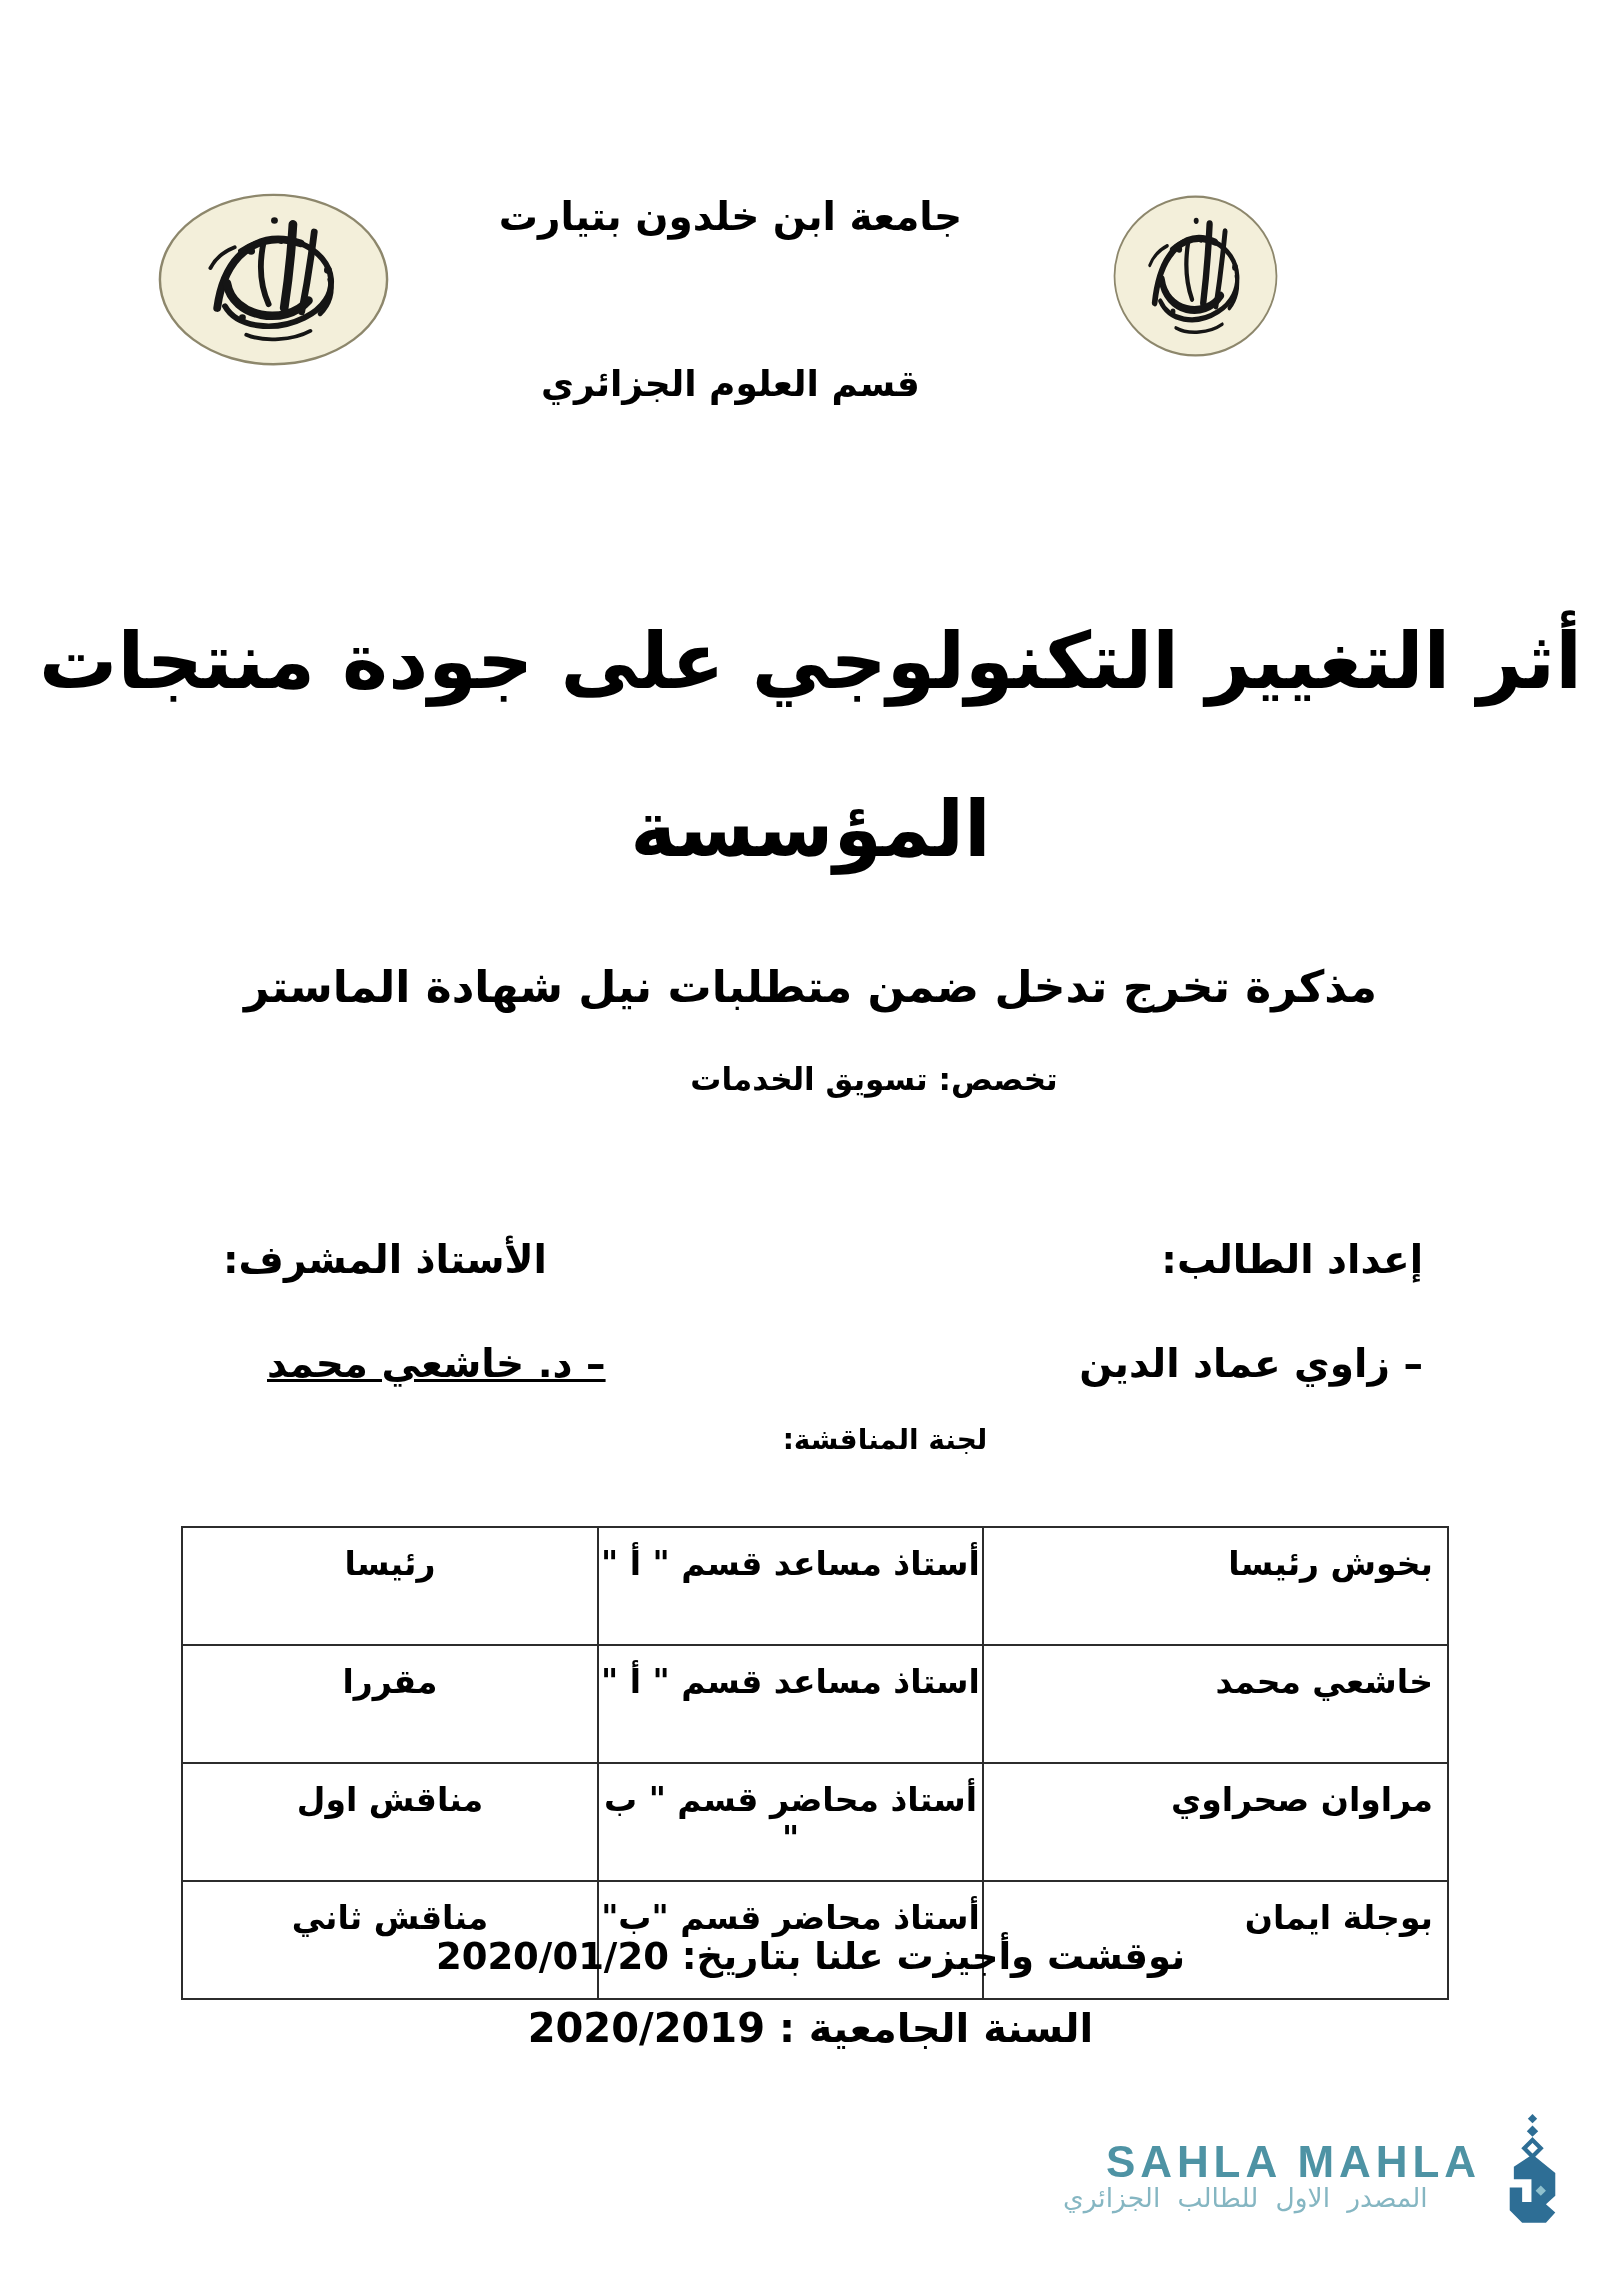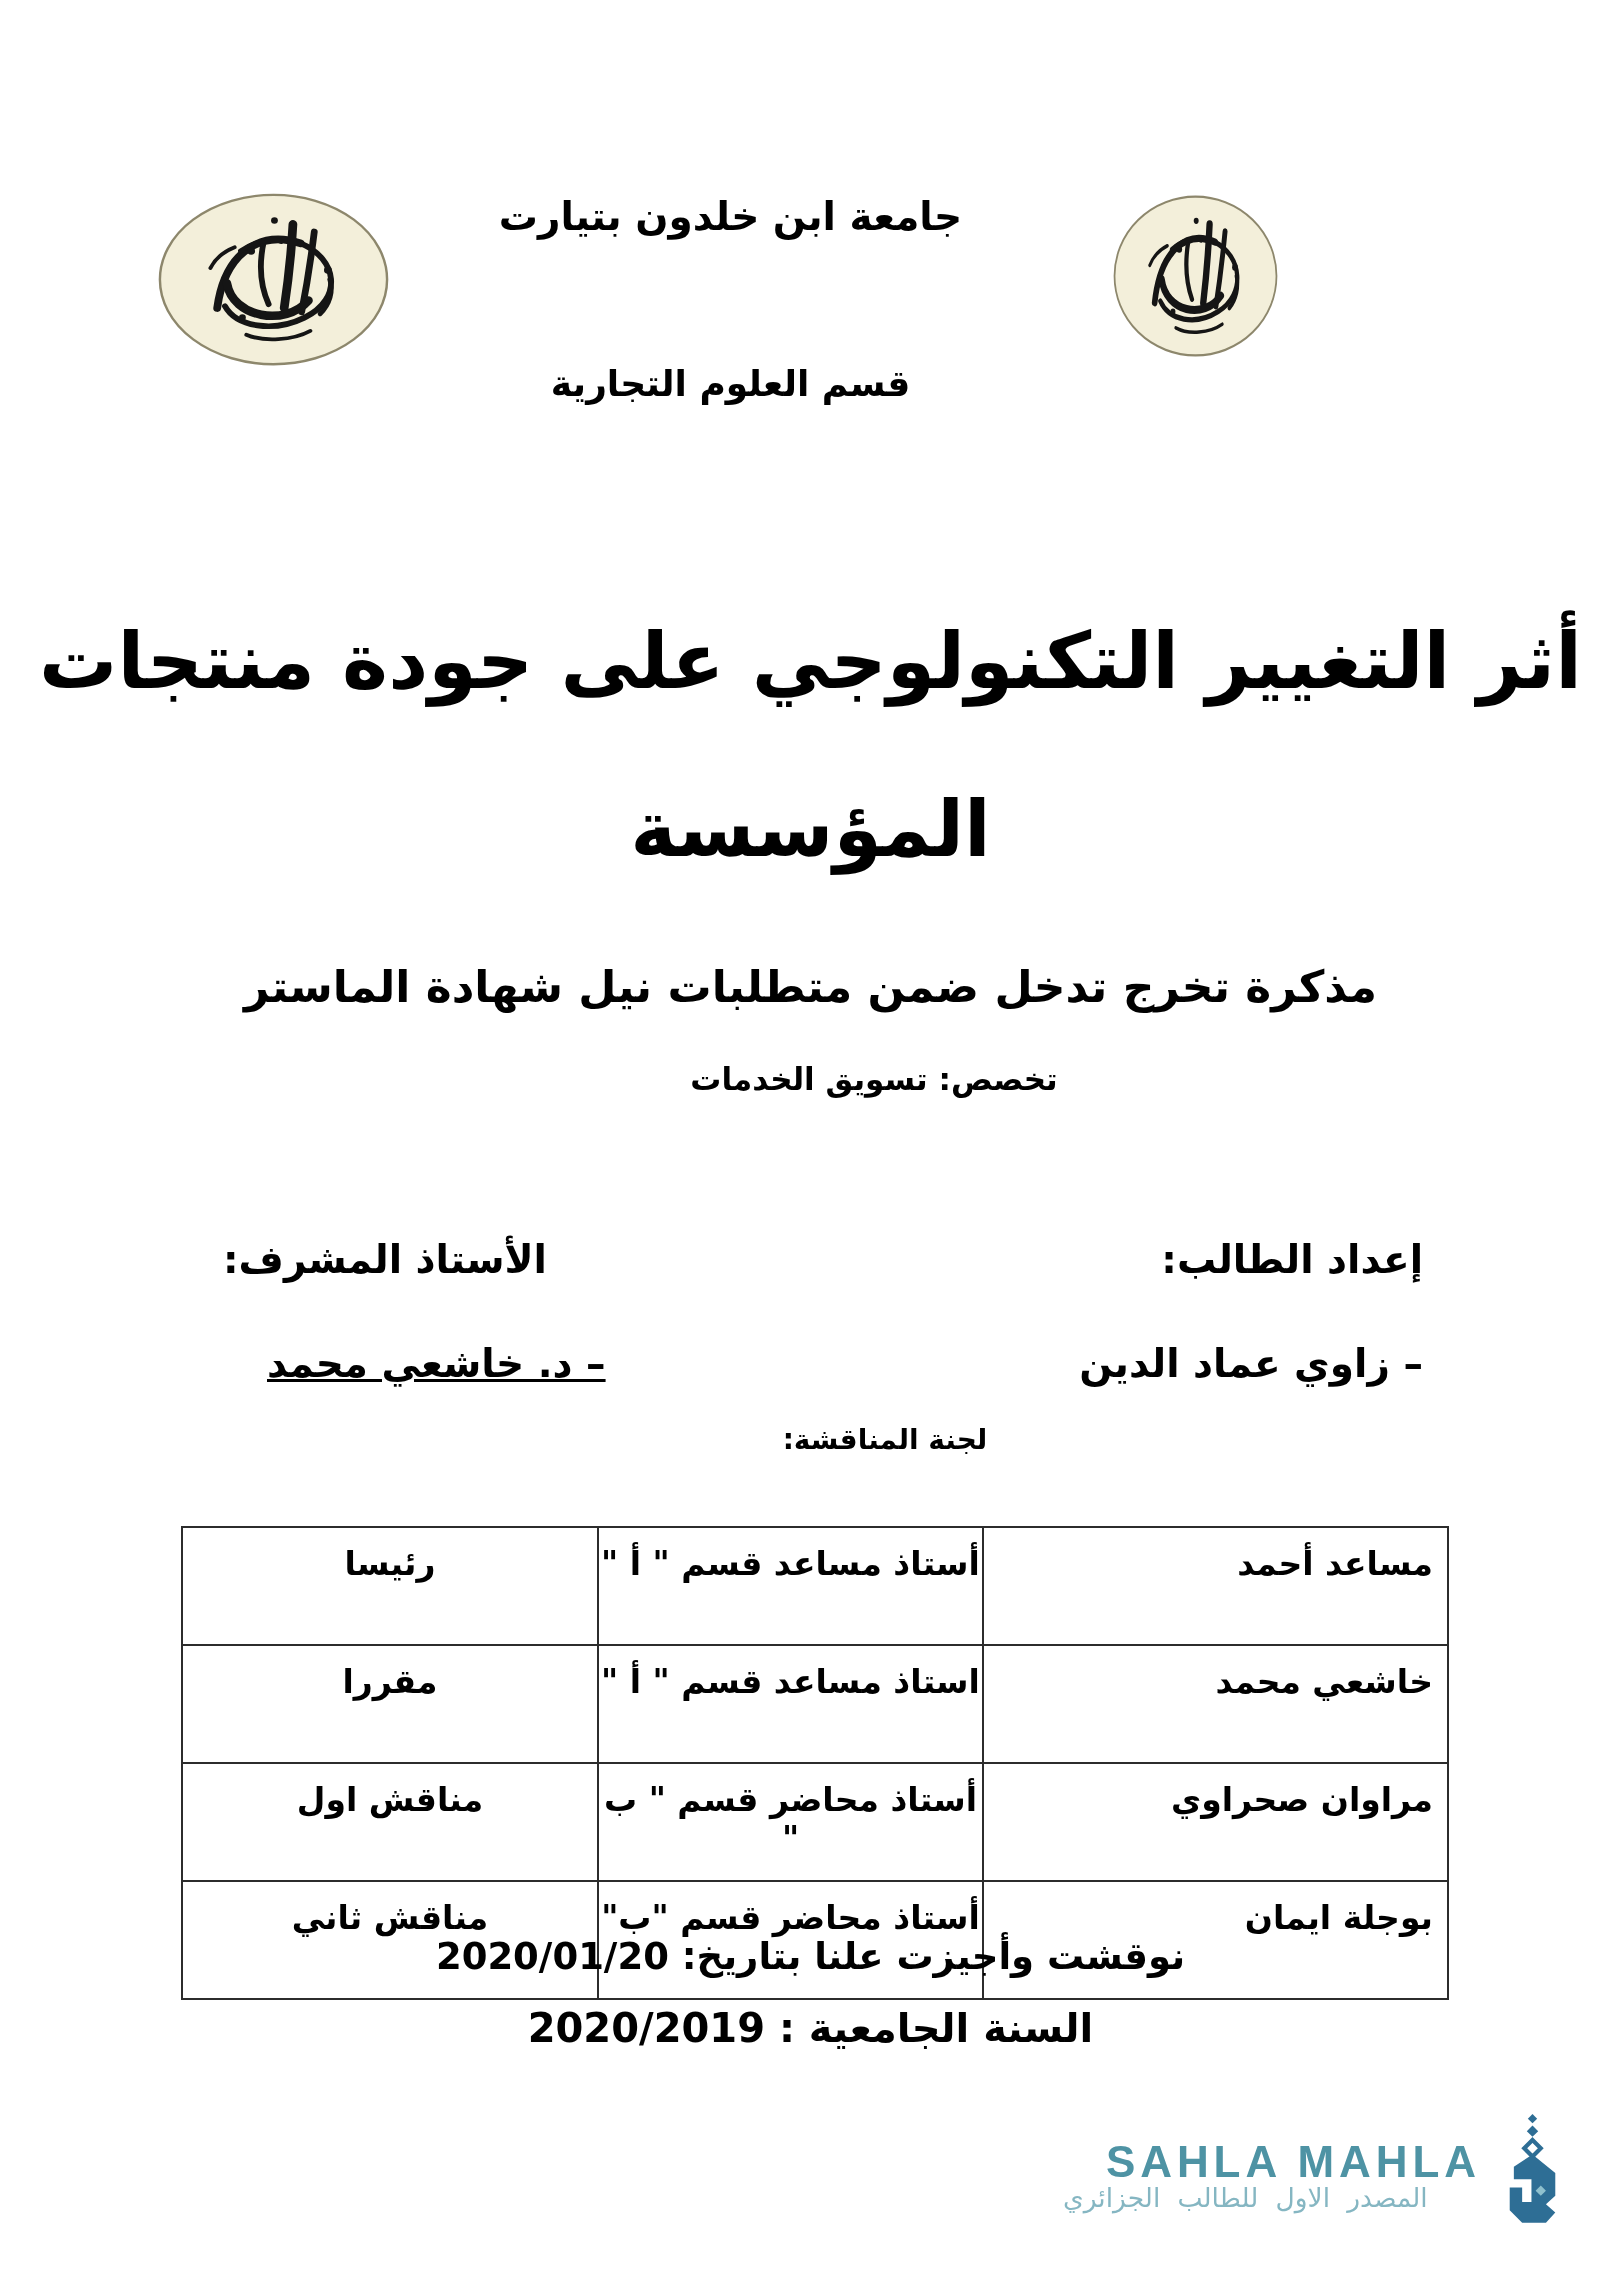--- a/index.html
+++ b/index.html
@@ -94,39 +94,39 @@
     </g>
     <g fill="#151515">
       <circle cx="97" cy="62" r="4"></circle>
         <circle cx="176" cy="82" r="4"></circle>
       <circle cx="121" cy="30" r="3.5"></circle>
         <circle cx="88" cy="132" r="3.5"></circle>
     </g>
   </svg>
 
   <div class="abs center hdr-block hdr-line" style="top:194px;">جامعة ابن خلدون بتيارت</div>
-  <div class="abs center hdr-block" style="top:363px;font-weight:bold;font-size:36px;">قسم العلوم التجارية</div>
+  <div class="abs center hdr-block" style="top:363px;font-weight:bold;font-size:36px;">قسم العلوم الجزائري</div>
 
   <div class="abs center title-line" style="top:616px;left:0;width:1621px;">أثر التغيير التكنولوجي على جودة منتجات</div>
   <div class="abs center title-line" style="top:784px;left:0;width:1621px;">المؤسسة</div>
 
   <div class="abs center thesis-type" style="top:961px;left:0;width:1621px;">مذكرة تخرج تدخل ضمن متطلبات نيل شهادة الماستر</div>
   <div class="abs center specialty" style="top:1061px;left:127px;width:1494px;">تخصص: تسويق الخدمات</div>
 
   <div class="abs prep-label" style="top:1237px;right:198px;">إعداد الطالب:</div>
   <div class="abs prep-label" style="top:1237px;left:223px;">الأستاذ المشرف:</div>
   <div class="abs prep-name" style="top:1341px;right:198px;">– زاوي عماد الدين</div>
   <div class="abs prep-name" style="top:1341px;left:267px;text-decoration:underline;">– د. خاشعي محمد</div>
 
   <div class="abs center committee-label" style="top:1423px;left:149px;width:1472px;">لجنة المناقشة:</div>
 
   <table class="committee abs" style="left:181px;top:1526px;">
     <tbody>
       <tr>
-        <td class="c-name">مساعد أحمد</td>
+        <td class="c-name">بخوش رئيسا</td>
         <td class="c-rank">أستاذ مساعد قسم " أ "</td>
         <td class="c-role">رئيسا</td>
       </tr>
       <tr>
         <td class="c-name">خاشعي محمد</td>
         <td class="c-rank">استاذ مساعد قسم  " أ "</td>
         <td class="c-role">مقررا</td>
       </tr>
       <tr>
         <td class="c-name">مراوان صحراوي</td>

